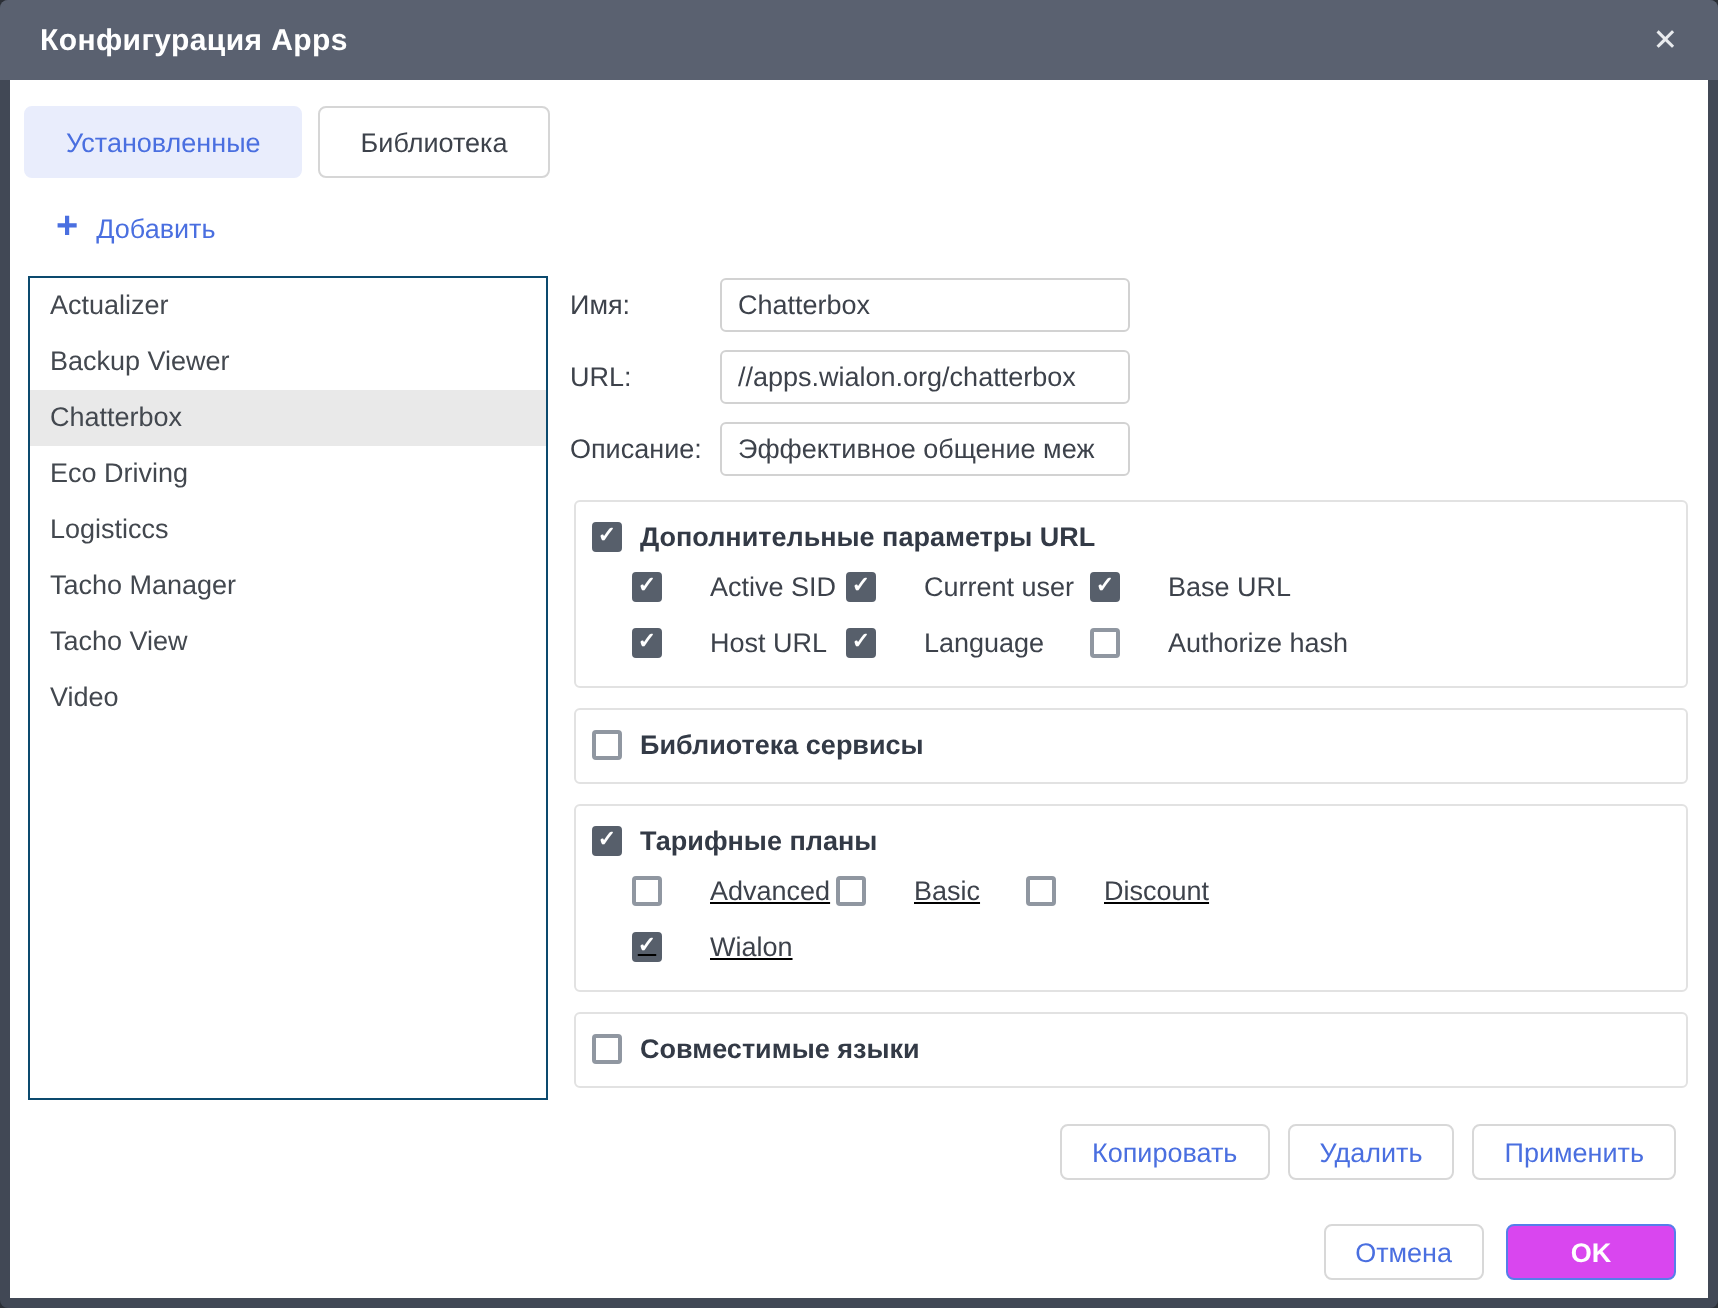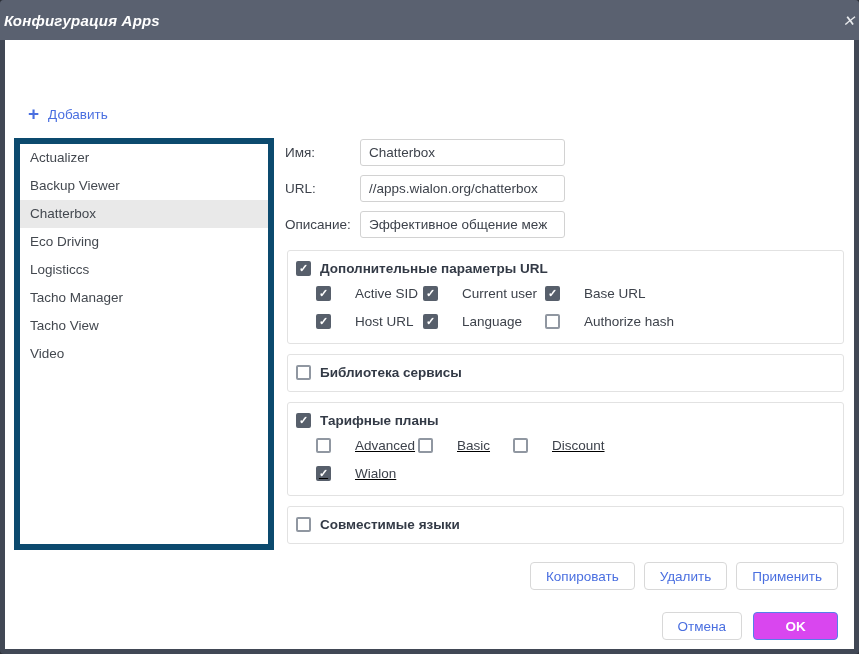--- a/index.html
+++ b/index.html
@@ -4,41 +4,41 @@
 <style>
   * { margin:0; padding:0; box-sizing:border-box; }
   html,body { width:859px; height:654px; }
   body { font-family:"Liberation Sans", sans-serif; background:#2b2f36; }
 
   .dialog { position:relative; width:859px; height:654px; background:#414855;
             border-radius:4px; overflow:hidden; }
 
   
   .header { position:absolute; top:0; left:0; right:0; height:40px; background:#5a6170;
-            display:flex; align-items:center; padding:0 4px;font-style:italic; }
+            display:flex; align-items:center; padding:0 20px; }
   .title { color:#ffffff; font-size:15px; font-weight:700; letter-spacing:.2px; }
   .close { margin-left:auto; color:#e9ebee; font-size:15px; cursor:pointer; line-height:1; }
 
   
   .body { position:absolute; top:40px; left:5px; right:5px; bottom:5px; background:#ffffff; }
 
   
   .tabs { position:absolute; top:13px; left:7px; display:flex; gap:8px; }
   .tab { height:36px; display:flex; align-items:center; padding:0 20px; font-size:13.5px;
          border-radius:4px; color:#3d424b; background:#fff; border:1px solid #d6d6d6; cursor:pointer; }
   .tab.active { background:#e9edfc; border-color:#e9edfc; color:#4a6fe0; }
 
   
   .add { position:absolute; top:66px; left:23px; display:flex; align-items:center; gap:9px;
          color:#4a6fe0; font-size:13.5px; cursor:pointer; }
   .add .plus { font-size:19px; font-weight:700; line-height:1; margin-top:-2px; }
 
   
   .list { position:absolute; top:98px; left:9px; width:260px; height:412px;
-          border:6px solid #0c4a6e; background:#fff; overflow:hidden; }
+          border:1px solid #0c4a6e; background:#fff; overflow:hidden; }
   .list-item { height:28px; line-height:28px; padding-left:10px; font-size:13.5px;
                color:#43484f; cursor:pointer; white-space:nowrap; }
   .list-item.selected { background:#e9e9e9; }
 
   
   .form { position:absolute; top:99px; left:280px; }
   .form-row { display:flex; align-items:center; height:27px; margin-bottom:9px; }
   .form-row label { width:75px; font-size:13.5px; color:#3d424b; }
   .form-row input { width:205px; height:27px; border:1px solid #d2d2d2; border-radius:3px;
                     padding:0 8px; font-size:13.5px; color:#3d424b;
@@ -73,20 +73,24 @@
 </head>
 <body>
 
 <div class="dialog">
   <div class="header">
     <span class="title">Конфигурация Apps</span>
     <span class="close">✕</span>
   </div>
 
   <div class="body">
+    <div class="tabs">
+        <div class="tab active">Установленные</div>
+        <div class="tab">Библиотека</div>
+      </div>
 
     <div class="add">
       <span class="plus">+</span>
       <span>Добавить</span>
     </div>
 
     <div class="list">
         <div class="list-item">Actualizer</div>
         <div class="list-item">Backup Viewer</div>
         <div class="list-item selected">Chatterbox</div>

